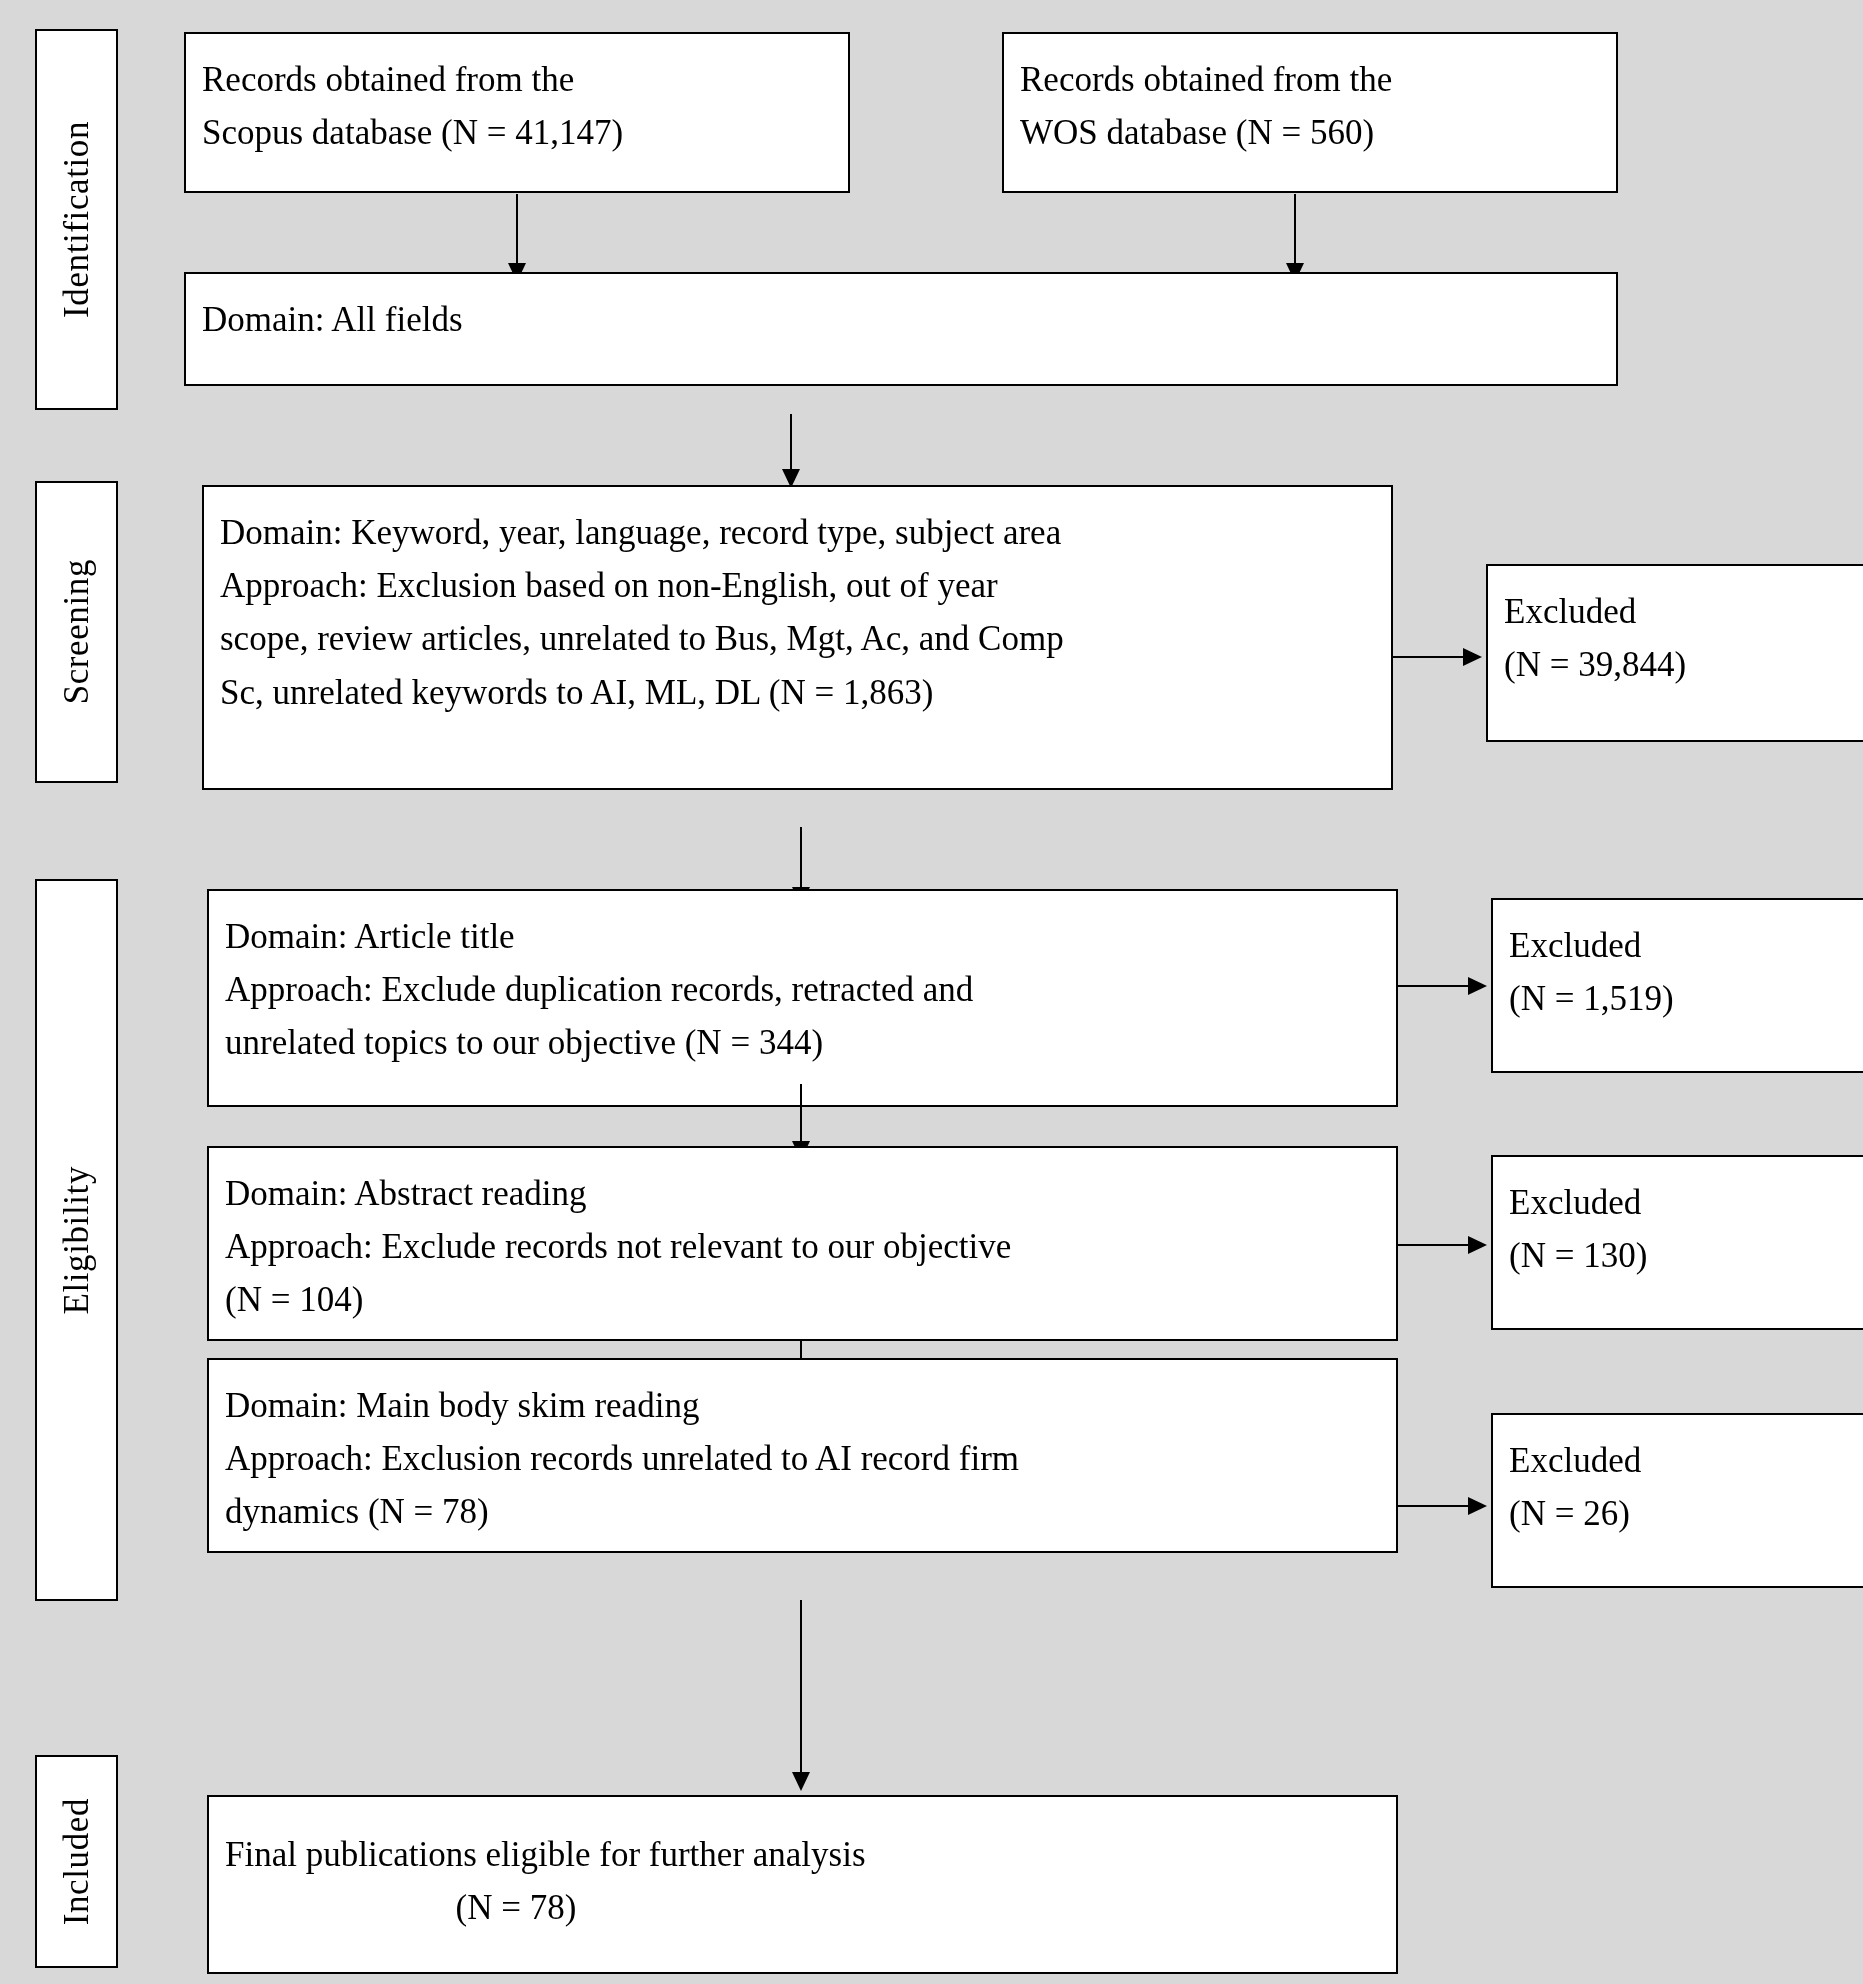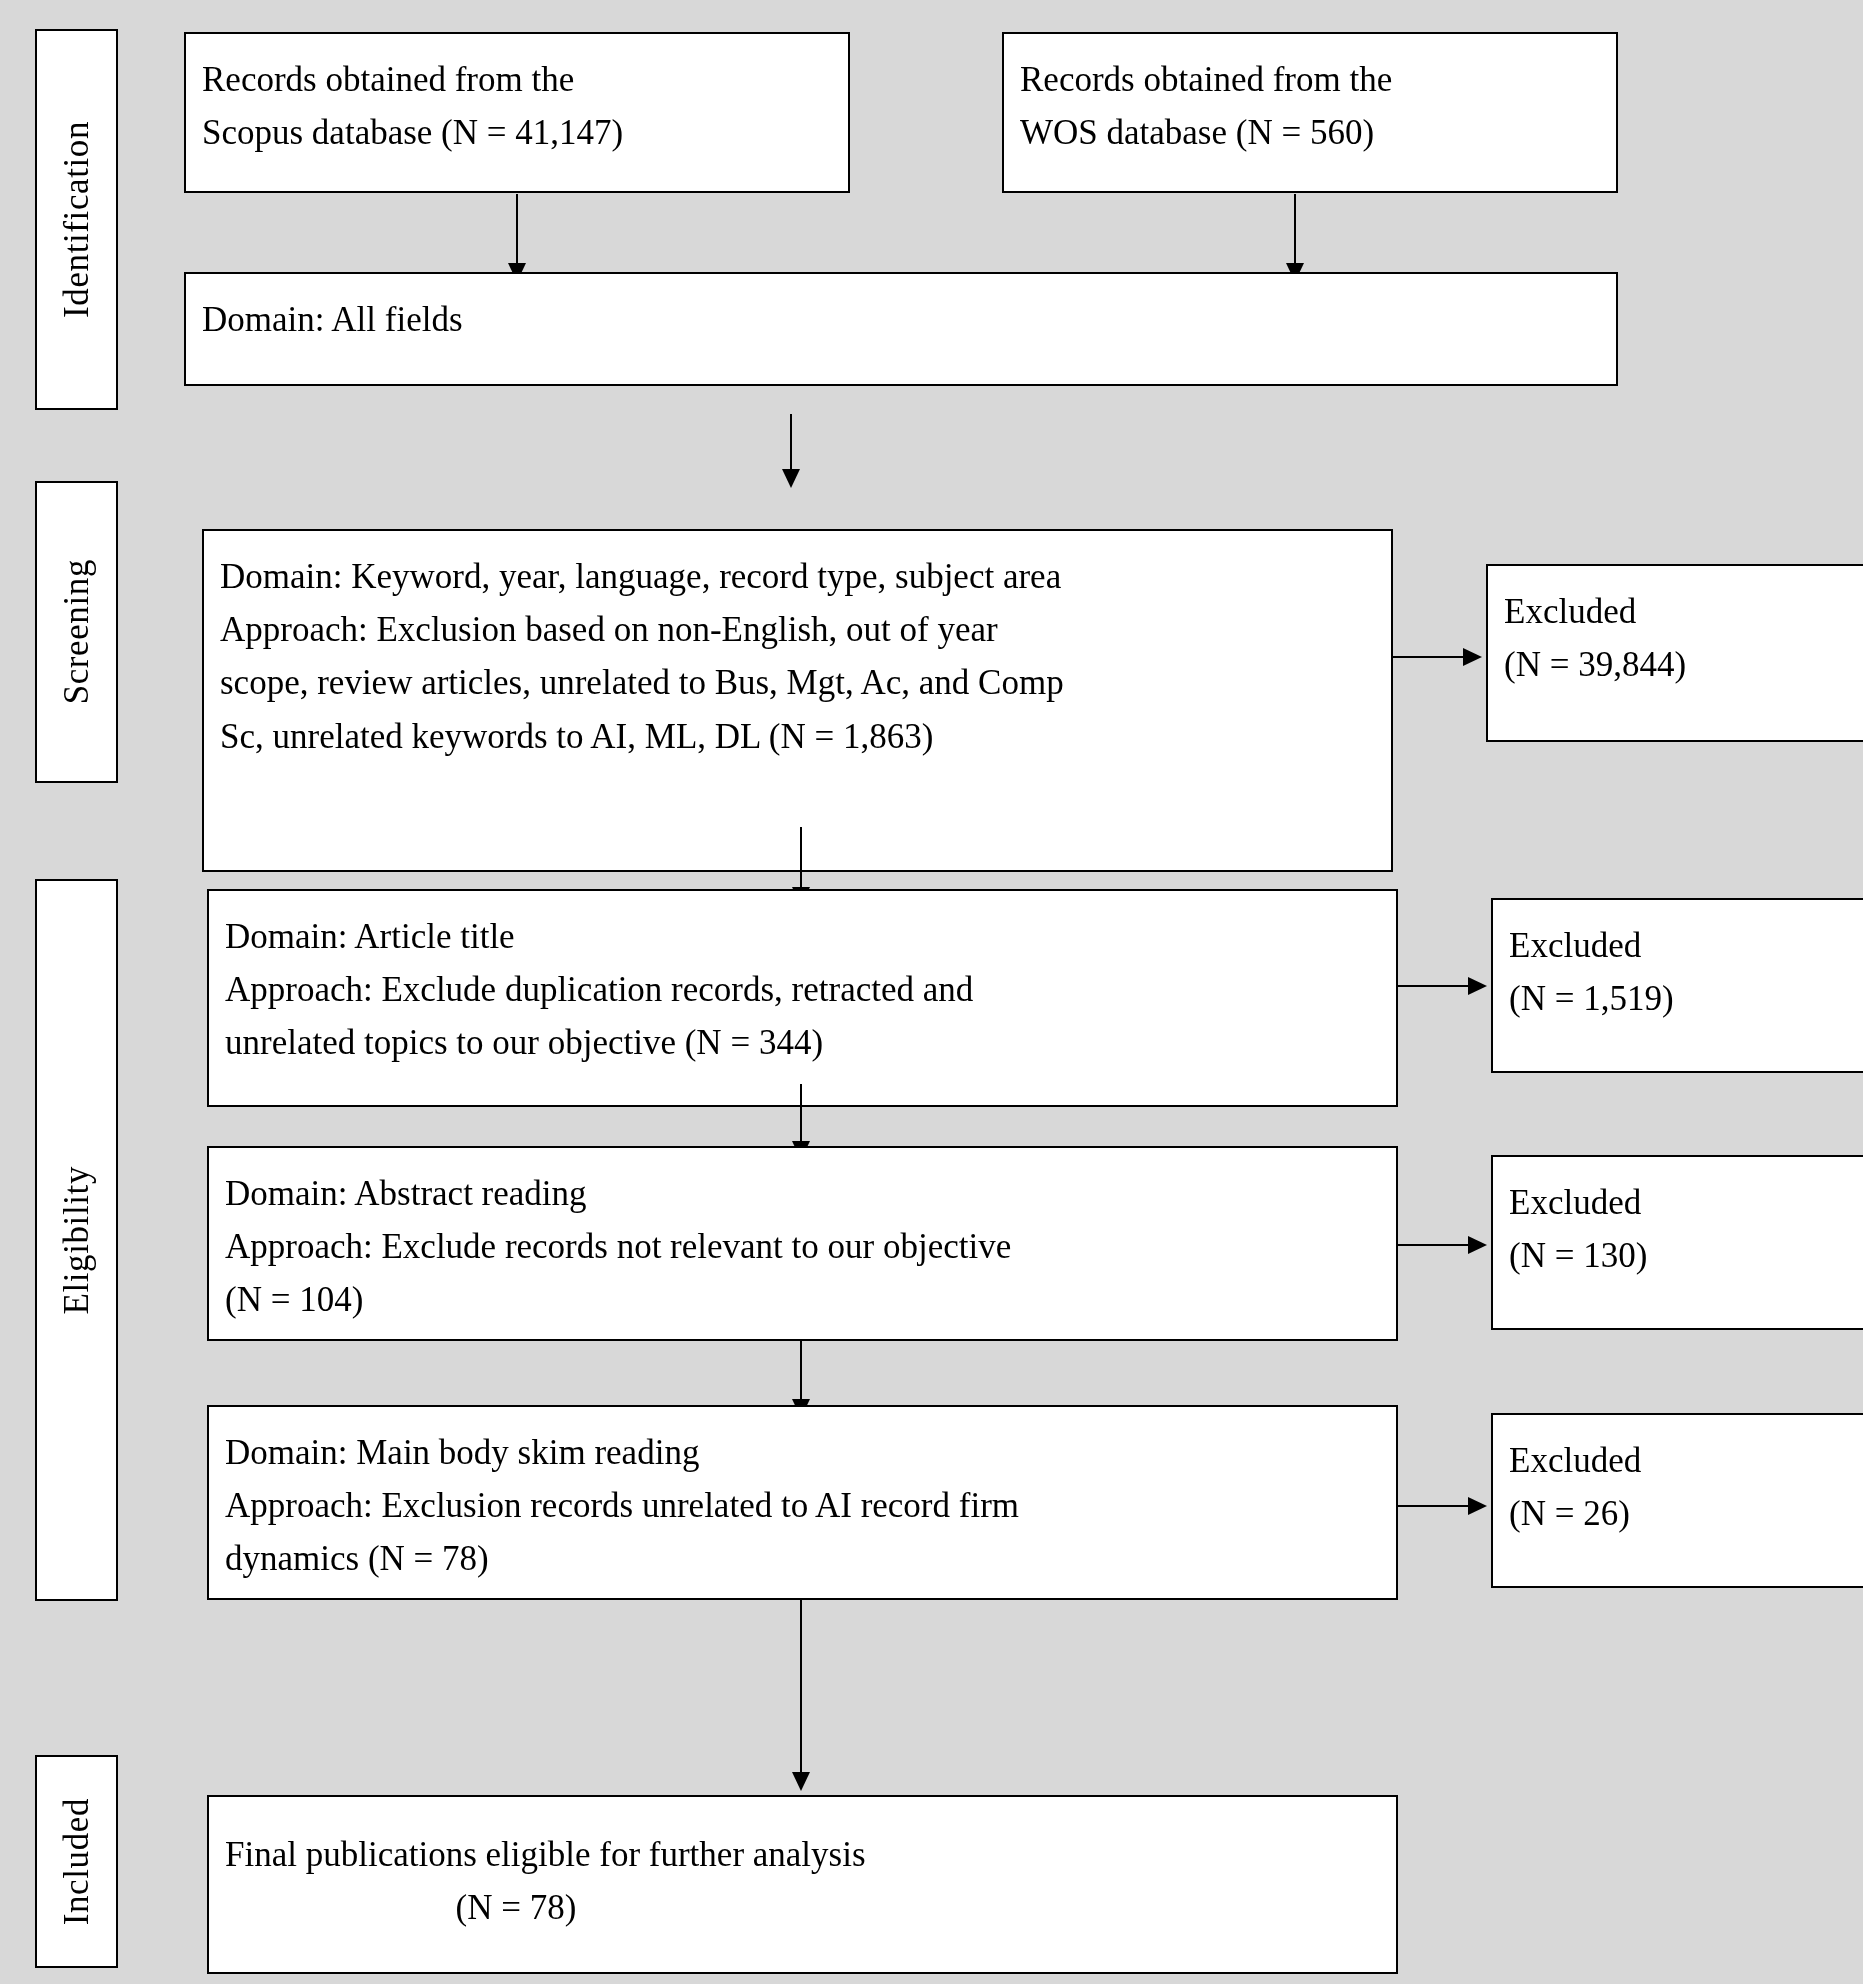--- a/index.html
+++ b/index.html
@@ -125,21 +125,21 @@
 
   <div class="v-arrow" style="left:516px; top:194px; height:71px;"></div>
   <div class="v-arrow" style="left:1294px; top:194px; height:71px;"></div>
 
   <div class="box box-pad" style="left:184px; top:272px; width:1434px; height:114px;">
     <div class="line">Domain: All fields</div>
   </div>
 
   <div class="v-arrow" style="left:790px; top:414px; height:57px;"></div>
 
-  <div class="box box-pad" style="left:202px; top:485px; width:1191px; height:343px;margin-top:44px;">
+  <div class="box box-pad" style="left:202px; top:485px; width:1191px; height:305px;">
     <div class="line">Domain: Keyword, year, language, record type, subject area</div>
     <div class="line">Approach: Exclusion based on non-English, out of year</div>
     <div class="line">scope, review articles, unrelated to Bus, Mgt, Ac, and Comp</div>
     <div class="line">Sc, unrelated keywords to AI, ML, DL (N = 1,863)</div>
   </div>
 
   <div class="h-arrow" style="left:1393px; top:656px; width:72px;"></div>
 
   <div class="box box-pad" style="left:1486px; top:564px; width:442px; height:178px;">
     <div class="line">Excluded</div>
@@ -171,21 +171,21 @@
 
   <div class="h-arrow" style="left:1398px; top:1244px; width:72px;"></div>
 
   <div class="box box-pad" style="left:1491px; top:1155px; width:392px; height:175px;">
     <div class="line">Excluded</div>
     <div class="line">(N = 130)</div>
   </div>
 
   <div class="v-arrow" style="left:800px; top:1341px; height:60px;"></div>
 
-  <div class="box box-pad" style="left:207px; top:1405px; width:1191px; height:195px;">
+  <div class="box box-pad" style="left:207px; top:1358px; width:1191px; height:195px;">
     <div class="line">Domain: Main body skim reading</div>
     <div class="line">Approach: Exclusion records unrelated to AI record firm</div>
     <div class="line">dynamics (N = 78)</div>
   </div>
 
   <div class="h-arrow" style="left:1398px; top:1505px; width:72px;"></div>
 
   <div class="box box-pad" style="left:1491px; top:1413px; width:392px; height:175px;">
     <div class="line">Excluded</div>
     <div class="line">(N = 26)</div>

